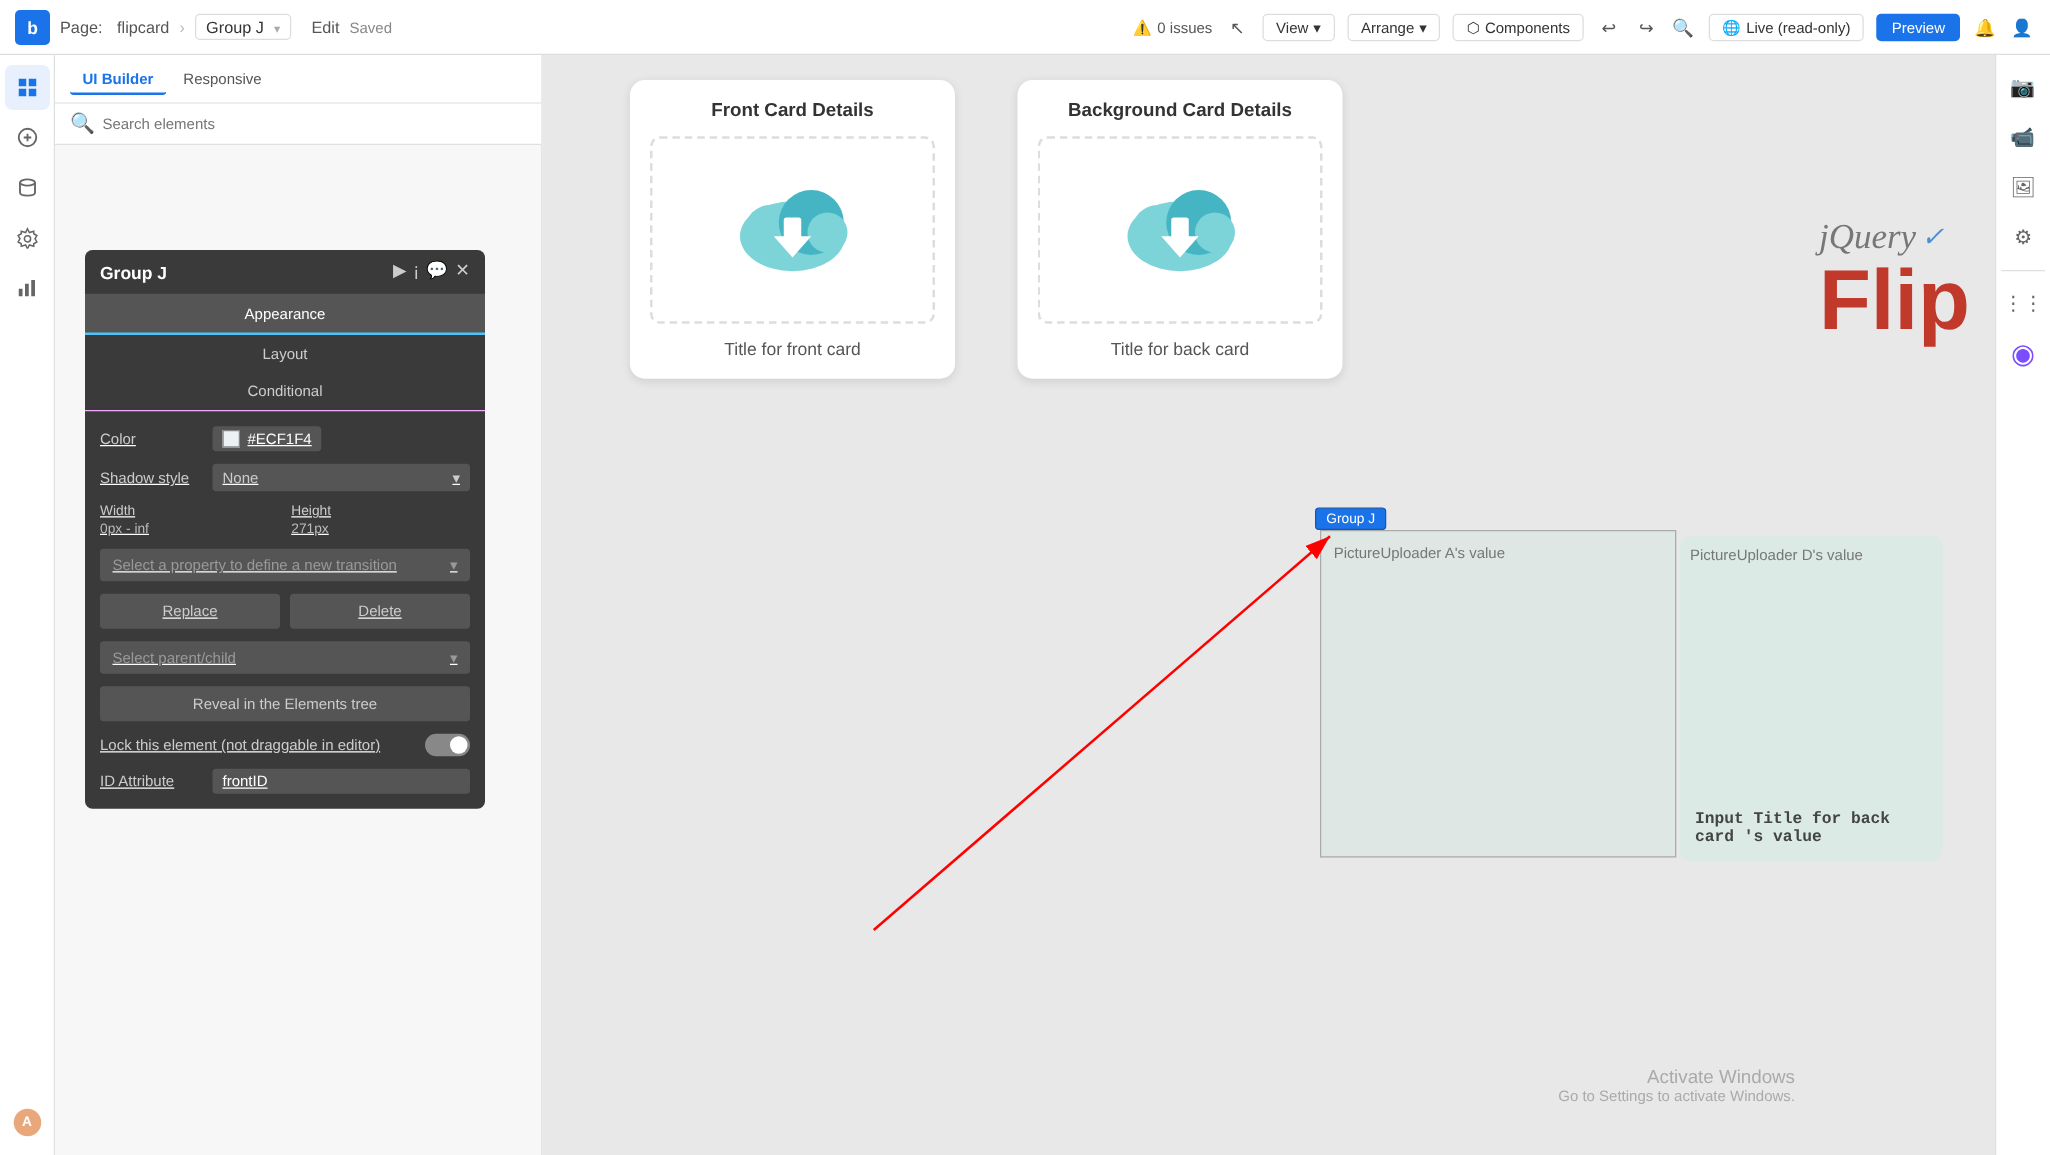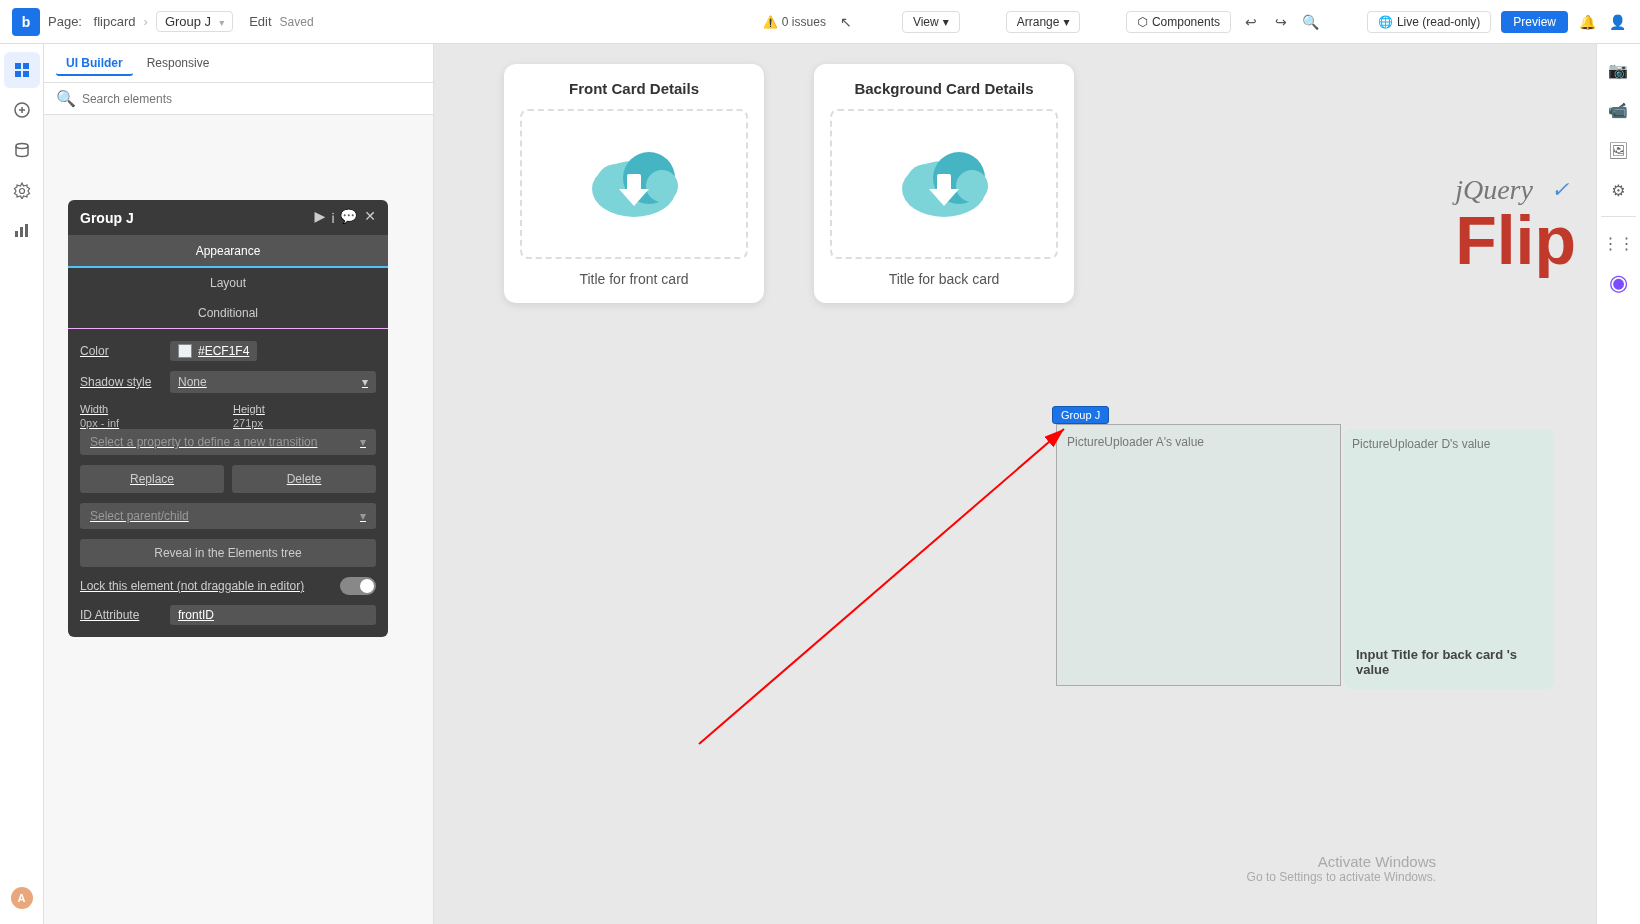--- a/index.html
+++ b/index.html
@@ -40,21 +40,21 @@
       margin-left: auto;
       display: flex; align-items: center; gap: 10px;
     }
     .topbar-issues {
       display: flex; align-items: center; gap: 4px;
       font-size: 12px; color: #555;
     }
     .topbar-btn {
       background: none; border: 1px solid #ddd; border-radius: 4px;
       padding: 3px 10px; font-size: 12px; cursor: pointer; color: #333;
-      display: flex; align-items: center; gap: 4px; margin-left: 36px;
+      display: flex; align-items: center; gap: 4px;
     }
     .topbar-preview {
       background: #1a73e8; color: #fff;
       border: none; border-radius: 4px;
       padding: 4px 12px; font-size: 12px; cursor: pointer;
     }
     .topbar-icon { width: 20px; height: 20px; cursor: pointer; display: flex; align-items: center; justify-content: center; font-size: 14px; color: #555; }
 
     
     .main-layout {
@@ -159,21 +159,21 @@
       display: flex; align-items: center; gap: 6px;
       background: #555; border-radius: 3px; padding: 3px 8px;
       font-size: 12px; color: #fff;
     }
     .color-swatch { width: 14px; height: 14px; border: 1px solid #888; }
 
     .gp-select {
       flex: 1; background: #555; border-radius: 3px; padding: 4px 8px;
       font-size: 12px; color: #ccc; display: flex; align-items: center; justify-content: space-between;
     }
-    .gp-dim-row { display: flex; gap: 10px; }
+    .gp-dim-row { display: flex; gap: 10px; margin-bottom: 10px; }
     .gp-dim { flex: 1; }
     .gp-dim-label { font-size: 11px; color: #ccc; margin-bottom: 2px; }
     .gp-dim-value { font-size: 11px; color: #bbb; }
 
     .gp-transition {
       background: #555; border-radius: 3px; padding: 6px 10px;
       font-size: 12px; color: #999; display: flex; align-items: center; justify-content: space-between;
       margin-bottom: 10px;
     }
 
@@ -457,34 +457,34 @@
 
     <div class="group-j-badge">Group J</div>
 
     <div class="group-j-box">
 
       <div style="padding:10px;font-size:12px;color:#777;">PictureUploader A's value</div>
     </div>
 
     <div class="picture-uploader-d-container">
       <div style="font-size:12px;color:#777;margin-bottom:8px;">PictureUploader D's value</div>
-      <div style="position:absolute;bottom:12px;left:12px;right:12px;font-size:13px;font-weight:600;color:#444;">Input Title for back card 's value</div>
+      <div style="position:absolute;bottom:12px;left:12px;right:12px;font-size:13px;font-weight:600;color:#444;font-family:Liberation Mono, monospace;">Input Title for back card 's value</div>
     </div>
 
     <svg class="arrow-svg">
       <defs>
         <marker id="arrowhead" markerWidth="10" markerHeight="7" refX="10" refY="3.5" orient="auto">
           <polygon points="0 0, 10 3.5, 0 7" fill="red"></polygon>
         </marker>
       </defs>
       <line x1="265" y1="700" x2="630" y2="385" stroke="red" stroke-width="2" marker-end="url(#arrowhead)"></line>
     </svg>
 
     <div class="jquery-flip">
-      <div style="font-family:Georgia,serif;font-size:28px;font-style:italic;color:#777;display:flex;align-items:center;gap:18px;">
+      <div style="font-family:Georgia,serif;font-size:28px;font-style:italic;color:#777;display:flex;align-items:center;gap:4px;">
         <span>jQuery</span>
         <span style="color:#4a90d9;font-size:22px;">✓</span>
       </div>
       <div style="font-size:68px;font-weight:900;color:#c0392b;line-height:1;">Flip</div>
     </div>
 
     <div class="activate-windows">
       <div class="activate-title">Activate Windows</div>
       <div class="activate-sub">Go to Settings to activate Windows.</div>
     </div>

